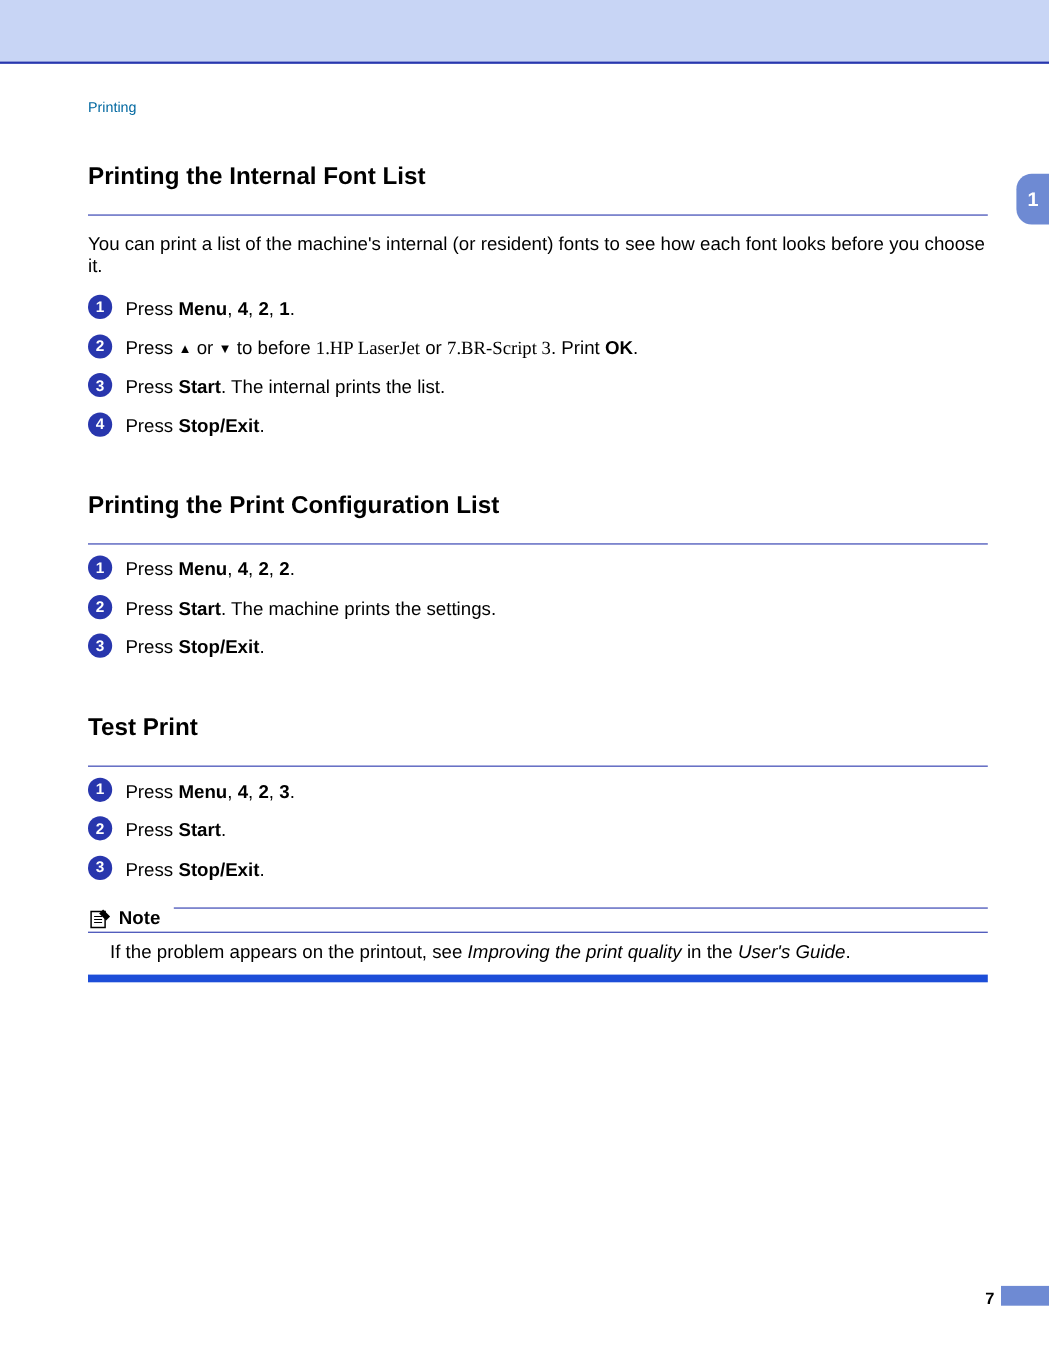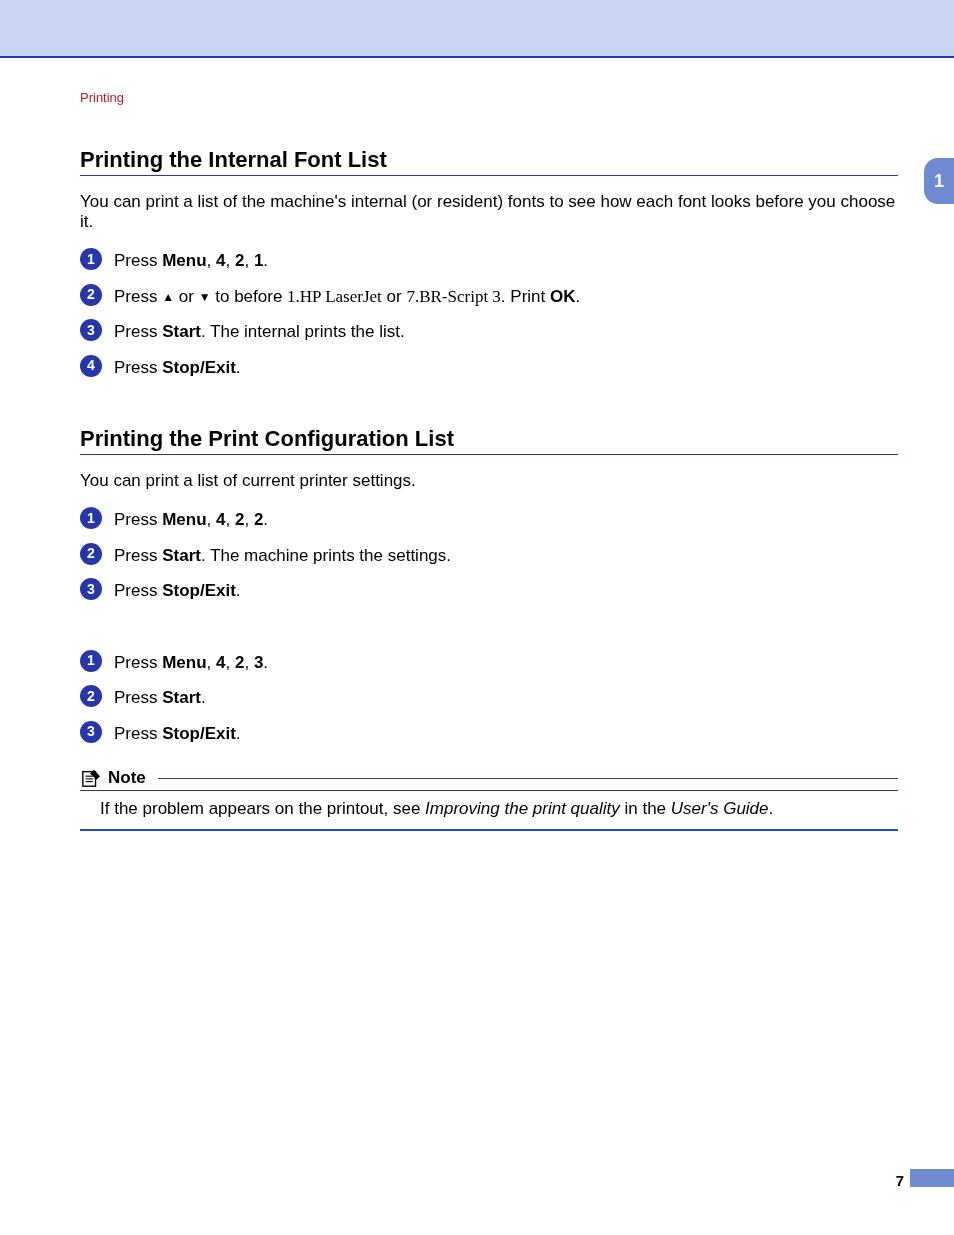--- a/index.html
+++ b/index.html
@@ -10,48 +10,48 @@
     background:#fff;position:relative;
   }
   .topbar{height:56px;background:#c8d5f5;border-bottom:2px solid #2836ad}
   .page-tab{
     position:absolute;right:0;top:158px;width:30px;height:46px;
     background:#6e8ad3;color:#fff;border-radius:14px 0 0 14px;
     display:flex;align-items:center;justify-content:center;
     font-weight:bold;font-size:18px;
   }
   .content{padding:0 56px 0 80px}
-  .crumb{font-size:13px;color:#b91c1c;margin:32px 0 42px}
+  .crumb{font-size:13px;color:#0369a1;margin:32px 0 42px}
   h2{
     font-size:22px;font-weight:bold;margin:0;
-    padding-bottom:2px;border-bottom:1px solid #2836ad;
+    padding-bottom:22px;border-bottom:1px solid #2836ad;
   }
   .intro{margin:16px 0}
   .section{margin-bottom:46px}
   .steps{margin-top:10px}
   .step{display:flex;align-items:flex-start;margin:10px 0;line-height:1.5}
   .bullet{
     flex:none;width:22px;height:22px;border-radius:50%;
     background:#2836ad;color:#fff;font-size:14px;font-weight:bold;
     display:flex;align-items:center;justify-content:center;margin-right:12px;
   }
   .step-body{flex:1}
   b{font-weight:bold}
   .arrow{font-size:12px;vertical-align:1px}
   .mono{font-family:Liberation Serif, serif}
   .note-wrap{margin-top:22px}
   .note-head{
-    display:flex;align-items:center;border-bottom:1px solid #2836ad;
+    display:flex;border-bottom:1px solid #2836ad;
     padding-bottom:2px;
   }
   .note-head .line{
     flex:1;margin-left:12px;height:0;border-top:1px solid #2836ad;
   }
   .note-title{font-weight:bold;margin-left:6px}
-  .note-body{padding:8px 0 10px 20px;border-bottom:2px solid #1d4ed8}
+  .note-body{padding:8px 0 10px 20px;border-bottom:7px solid #1d4ed8}
   i{font-style:italic}
   .pagenum-wrap{
     position:absolute;right:0;bottom:48px;width:44px;height:18px;
     background:#6e8ad3;
   }
   .pagenum{
     position:absolute;right:50px;bottom:46px;font-weight:bold;font-size:15px;
   }
   svg.note-icon{width:22px;height:20px}
 </style>
@@ -82,38 +82,38 @@
       </div>
       <div class="step">
         <div class="bullet">4</div>
         <div class="step-body"><span>Press </span><b>Stop/Exit</b><span>.</span></div>
       </div>
     </div>
   </div>
 
   <div class="section">
     <h2>Printing the Print Configuration List</h2>
-    <p class="intro">You can print a list of current printer settings.</p>
     <div class="steps">
       <div class="step">
         <div class="bullet">1</div>
         <div class="step-body"><span>Press </span><b>Menu</b><span>, </span><b>4</b><span>, </span><b>2</b><span>, </span><b>2</b><span>.</span></div>
       </div>
       <div class="step">
         <div class="bullet">2</div>
         <div class="step-body"><span>Press </span><b>Start</b><span>. The machine prints the settings.</span></div>
       </div>
       <div class="step">
         <div class="bullet">3</div>
         <div class="step-body"><span>Press </span><b>Stop/Exit</b><span>.</span></div>
       </div>
     </div>
   </div>
 
   <div class="section">
+    <h2>Test Print</h2>
     <div class="steps">
       <div class="step">
         <div class="bullet">1</div>
         <div class="step-body"><span>Press </span><b>Menu</b><span>, </span><b>4</b><span>, </span><b>2</b><span>, </span><b>3</b><span>.</span></div>
       </div>
       <div class="step">
         <div class="bullet">2</div>
         <div class="step-body"><span>Press </span><b>Start</b><span>.</span></div>
       </div>
       <div class="step">

